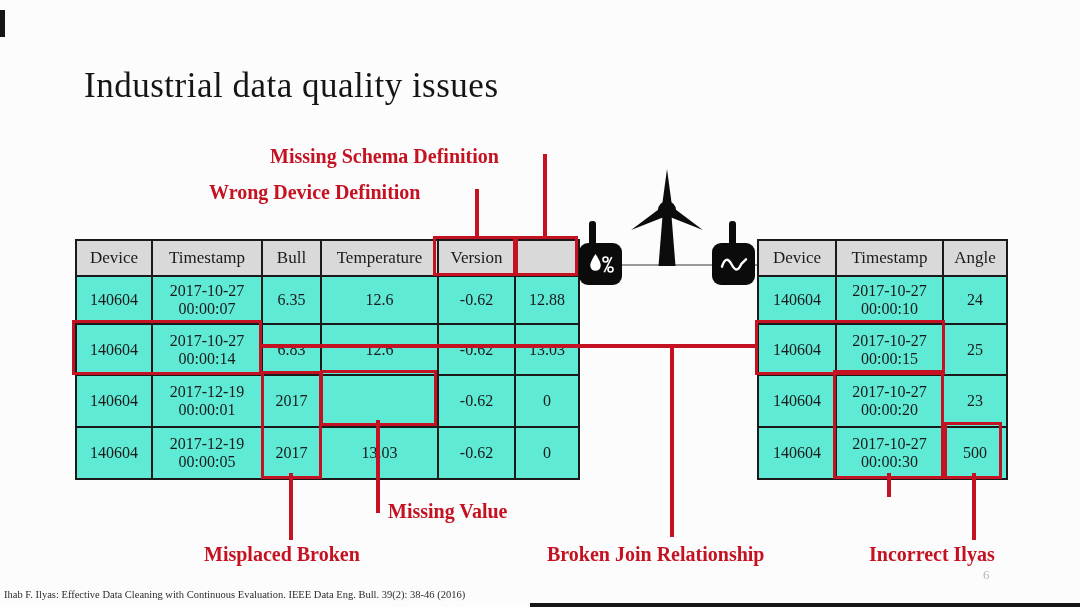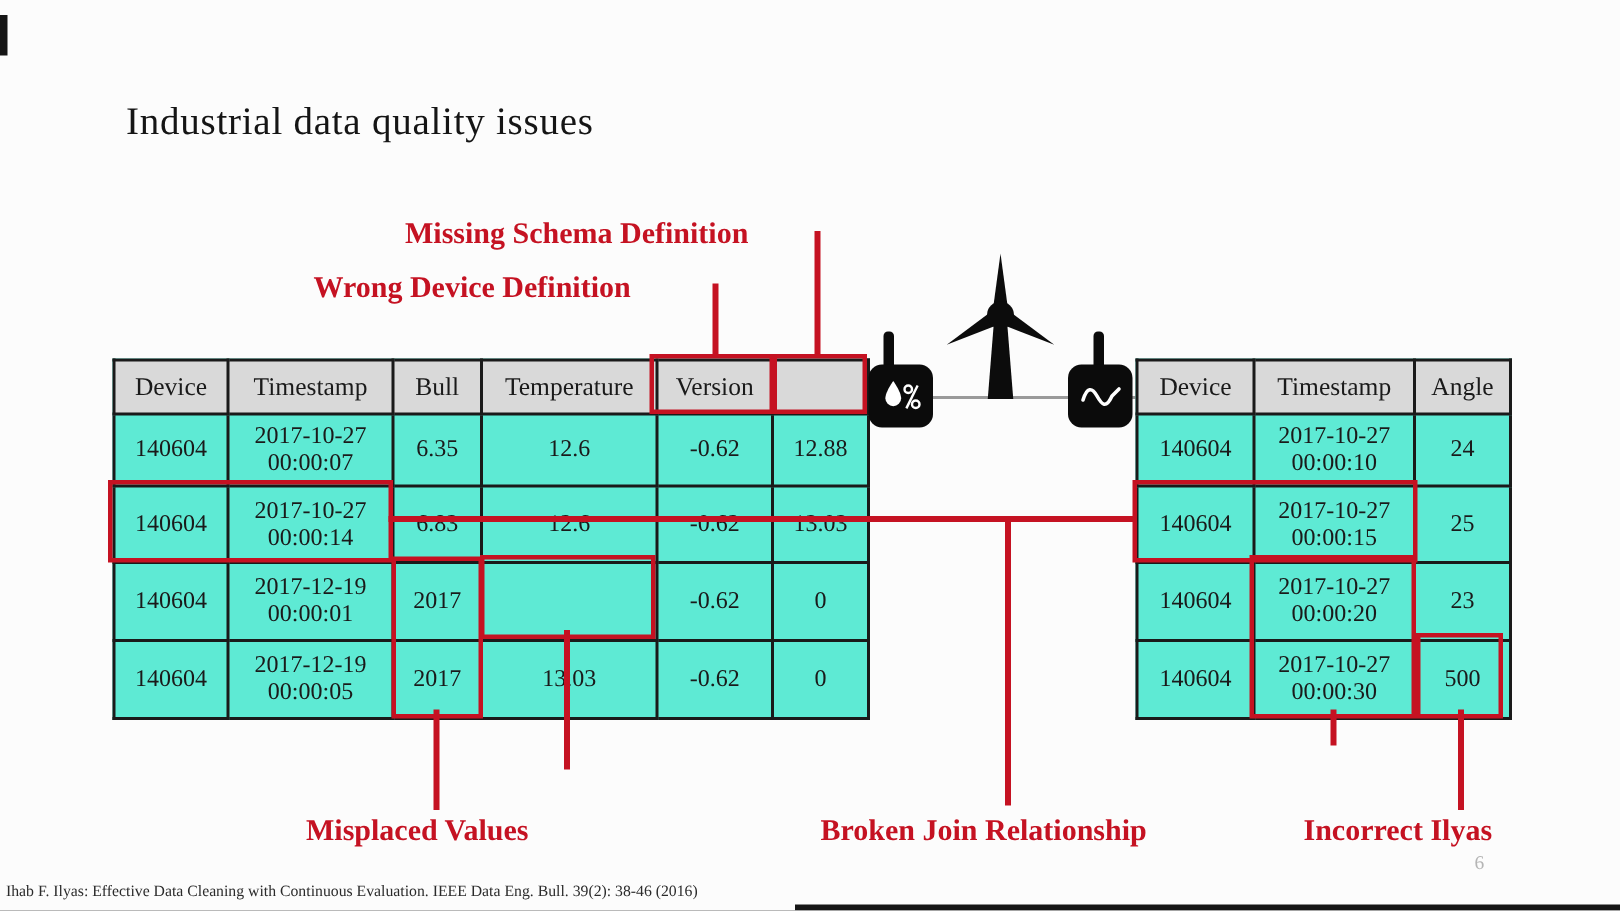--- a/index.html
+++ b/index.html
@@ -3,21 +3,21 @@
 <meta charset="utf-8">
 <style>
   html,body{margin:0;padding:0;background:#888;}
   #slide{
     position:relative; width:1080px; height:607px; margin:0 auto;
     background:#fcfcfc; overflow:hidden;
     font-family:"Liberation Serif", serif; color:#1a1a1a;
   }
   .abs{position:absolute;}
   
-  #title{left:84px; top:66px; font-size:26px; color:#151515; letter-spacing:.5px; white-space:nowrap;}
+  #title{left:84px; top:66px; font-size:35px; color:#151515; letter-spacing:.5px; white-space:nowrap;}
   
   .red-label{
     color:var(--red,#c11425); font-size:20px; font-weight:600; white-space:nowrap;
     font-family:"Liberation Serif", serif;
   }
   
   .red-line{background:var(--red,#c11425); z-index:6;}
   .red-box{border:3px solid var(--red,#c11425); z-index:6; background:transparent;}
   
   table.dtable{border-collapse:collapse; table-layout:fixed; z-index:2; background:#5eead4;}
@@ -199,21 +199,22 @@
   <div class="abs red-box" style="left:944px; top:422px; width:52px; height:51px;"></div>
 
   <div class="abs red-line" style="left:259px; top:344px; width:498px; height:4px;"></div>
   <div class="abs red-line" style="left:670px; top:346px; width:4px; height:191px;"></div>
 
   <div class="abs red-line" style="left:289px; top:473px; width:4px; height:67px;"></div>
   <div class="abs red-line" style="left:376px; top:420px; width:4px; height:93px;"></div>
   <div class="abs red-line" style="left:887px; top:473px; width:4px; height:24px;"></div>
   <div class="abs red-line" style="left:972px; top:473px; width:4px; height:67px;"></div>
 
-  <div class="abs red-label" style="left:204px; top:543px;">Misplaced Values</div>
+  <div class="abs red-label" style="left:204px; top:543px;">Misplaced Broken</div>
+  <div class="abs red-label" style="left:388px; top:500px;">Missing Value</div>
   <div class="abs red-label" style="left:547px; top:543px;">Broken Join Relationship</div>
   <div class="abs red-label" style="left:869px; top:543px;">Incorrect Ilyas</div>
 
   <div class="abs" id="footer">Ihab F. Ilyas: Effective Data Cleaning with Continuous Evaluation. IEEE Data Eng. Bull. 39(2): 38-46 (2016)</div>
   <div class="abs" id="pagenum">6</div>
 
   <div class="abs artifact" style="left:0; top:10px; width:5px; height:27px;"></div>
   <div class="abs artifact" style="left:530px; top:603px; width:550px; height:4px;"></div>
 </div>
 

